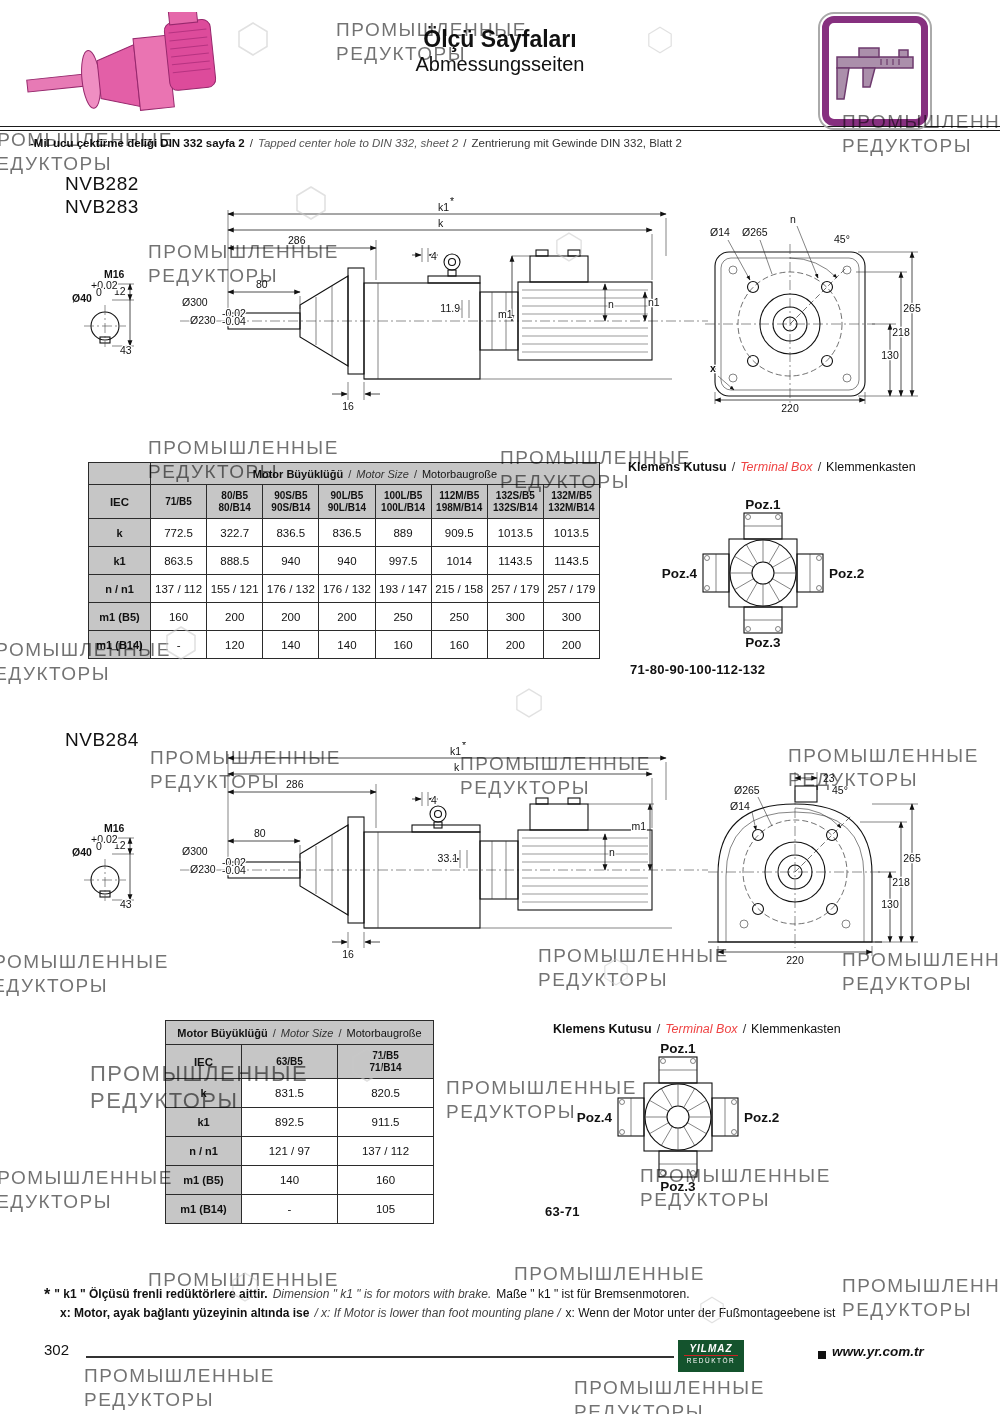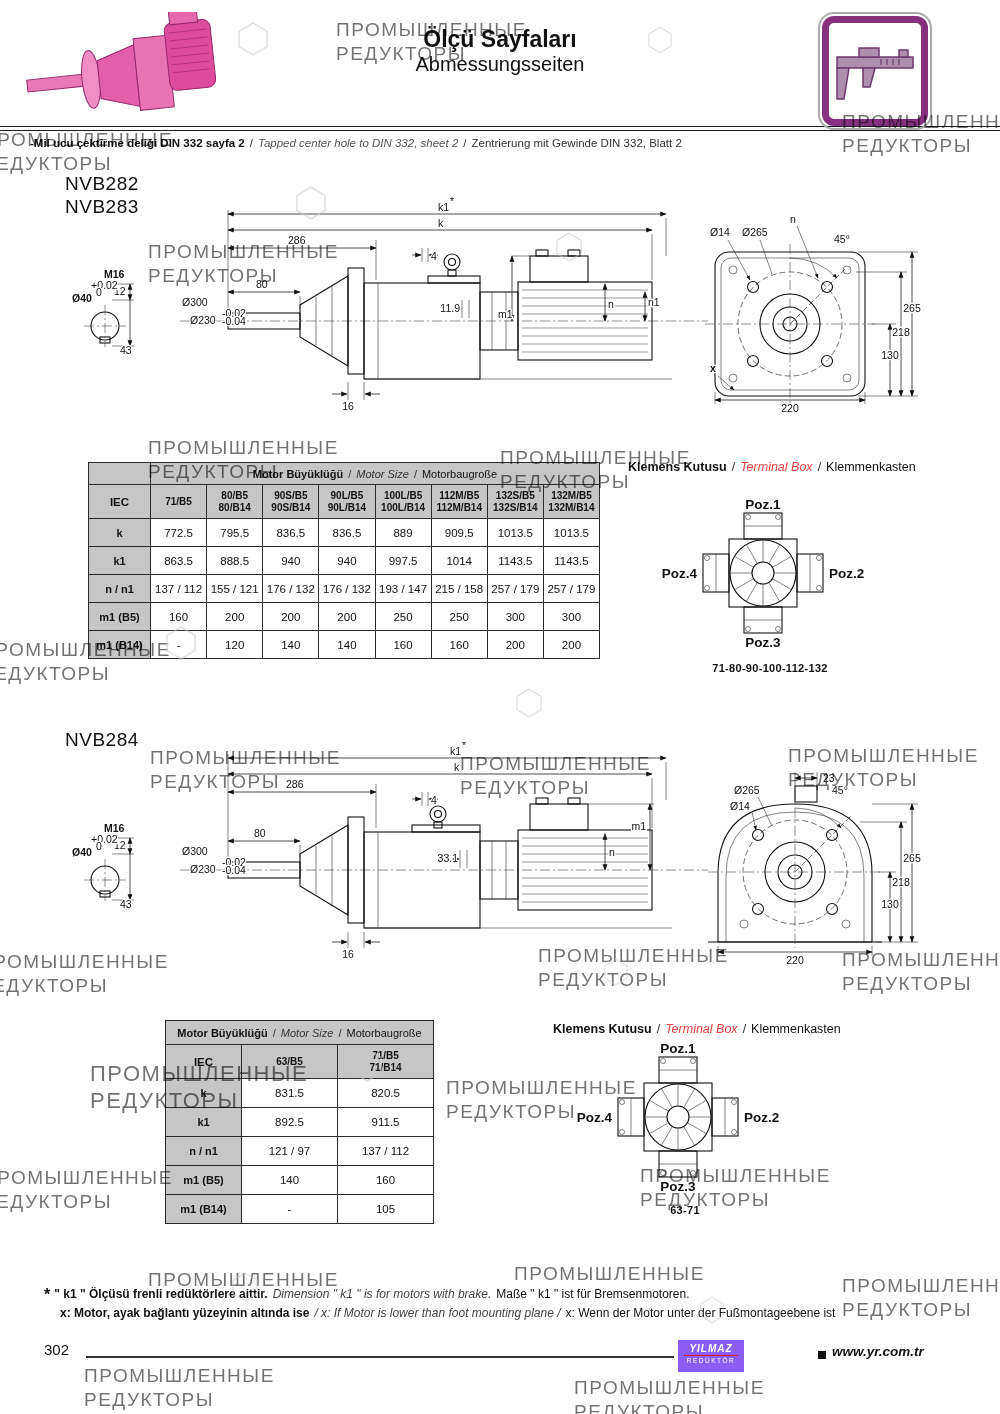--- a/index.html
+++ b/index.html
@@ -41,32 +41,32 @@
   table.dims td.ttl{font-size:11px}
   table.dims td.ttl i{color:#333}
   table.dims td.colhd{font-size:10px;font-weight:bold;line-height:11.5px;white-space:pre-line}
   table.dims td.iec{font-weight:bold;font-size:11.5px}
   table.dims td.rl{font-weight:bold;font-size:11px}
 
   
   .tb-title{position:absolute;font-size:12.5px;white-space:nowrap}
   .tb-title b{font-weight:bold}
   .tb-title i{color:#ef4444}
-  .tb-caption{position:absolute;font-size:11px;font-weight:bold;text-align:center;letter-spacing:.3px}
+  .tb-caption{position:absolute;font-size:13px;font-weight:bold;text-align:left;letter-spacing:.3px}
 
   
   .fnote{position:absolute;font-size:12px;white-space:nowrap}
   .fnote b{font-weight:bold}
   .fnote i{font-style:italic;color:#444;margin:0 5px}
   .fstar{font-size:16px;font-weight:bold;vertical-align:-2px;margin-right:4px}
 
   
   .page-num{position:absolute;left:44px;top:1341px;font-size:15px}
   .footer-line{position:absolute;left:86px;top:1356px;width:588px;height:2px;background:#333}
-  .logo{position:absolute;left:678px;top:1340px;width:66px;height:32px;background:#8b5cf6;
+  .logo{position:absolute;left:678px;top:1340px;width:66px;height:32px;background:#14532d;
         color:#fff;text-align:center;z-index:2;padding-top:3px}
   .logo .l1{font-size:10px;font-weight:bold;font-style:italic;letter-spacing:1px;line-height:11px}
   .logo .l2{font-size:6.5px;letter-spacing:1.5px;line-height:8px;border-top:1px solid #c22;
             margin:1px 6px 0 6px;padding-top:1px}
   .url{position:absolute;left:832px;top:1344px;font-size:13.5px;font-weight:bold;font-style:italic}
   .url-bullet{position:absolute;left:818px;top:1351px;width:8px;height:8px;background:#111}
 
   
   svg{z-index:1}
   svg text{font-family:"Liberation Sans",sans-serif;fill:#111;font-size:10.5px;
@@ -295,30 +295,30 @@
       <td class="hd colhd">71/B5</td>
       <td class="hd colhd">80/B5
 80/B14</td>
       <td class="hd colhd">90S/B5
 90S/B14</td>
       <td class="hd colhd">90L/B5
 90L/B14</td>
       <td class="hd colhd">100L/B5
 100L/B14</td>
       <td class="hd colhd">112M/B5
-112M/B14</td>
+198M/B14</td>
       <td class="hd colhd">132S/B5
 132S/B14</td>
       <td class="hd colhd">132M/B5
 132M/B14</td>
     </tr>
     <tr style="height:28px">
       <td class="hd rl">k</td>
       <td>772.5</td>
-      <td>795.5</td>
+      <td>322.7</td>
       <td>836.5</td>
       <td>836.5</td>
       <td>889</td>
       <td>909.5</td>
       <td>1013.5</td>
       <td>1013.5</td>
     </tr>
     <tr style="height:28px">
       <td class="hd rl">k1</td>
       <td>863.5</td>

